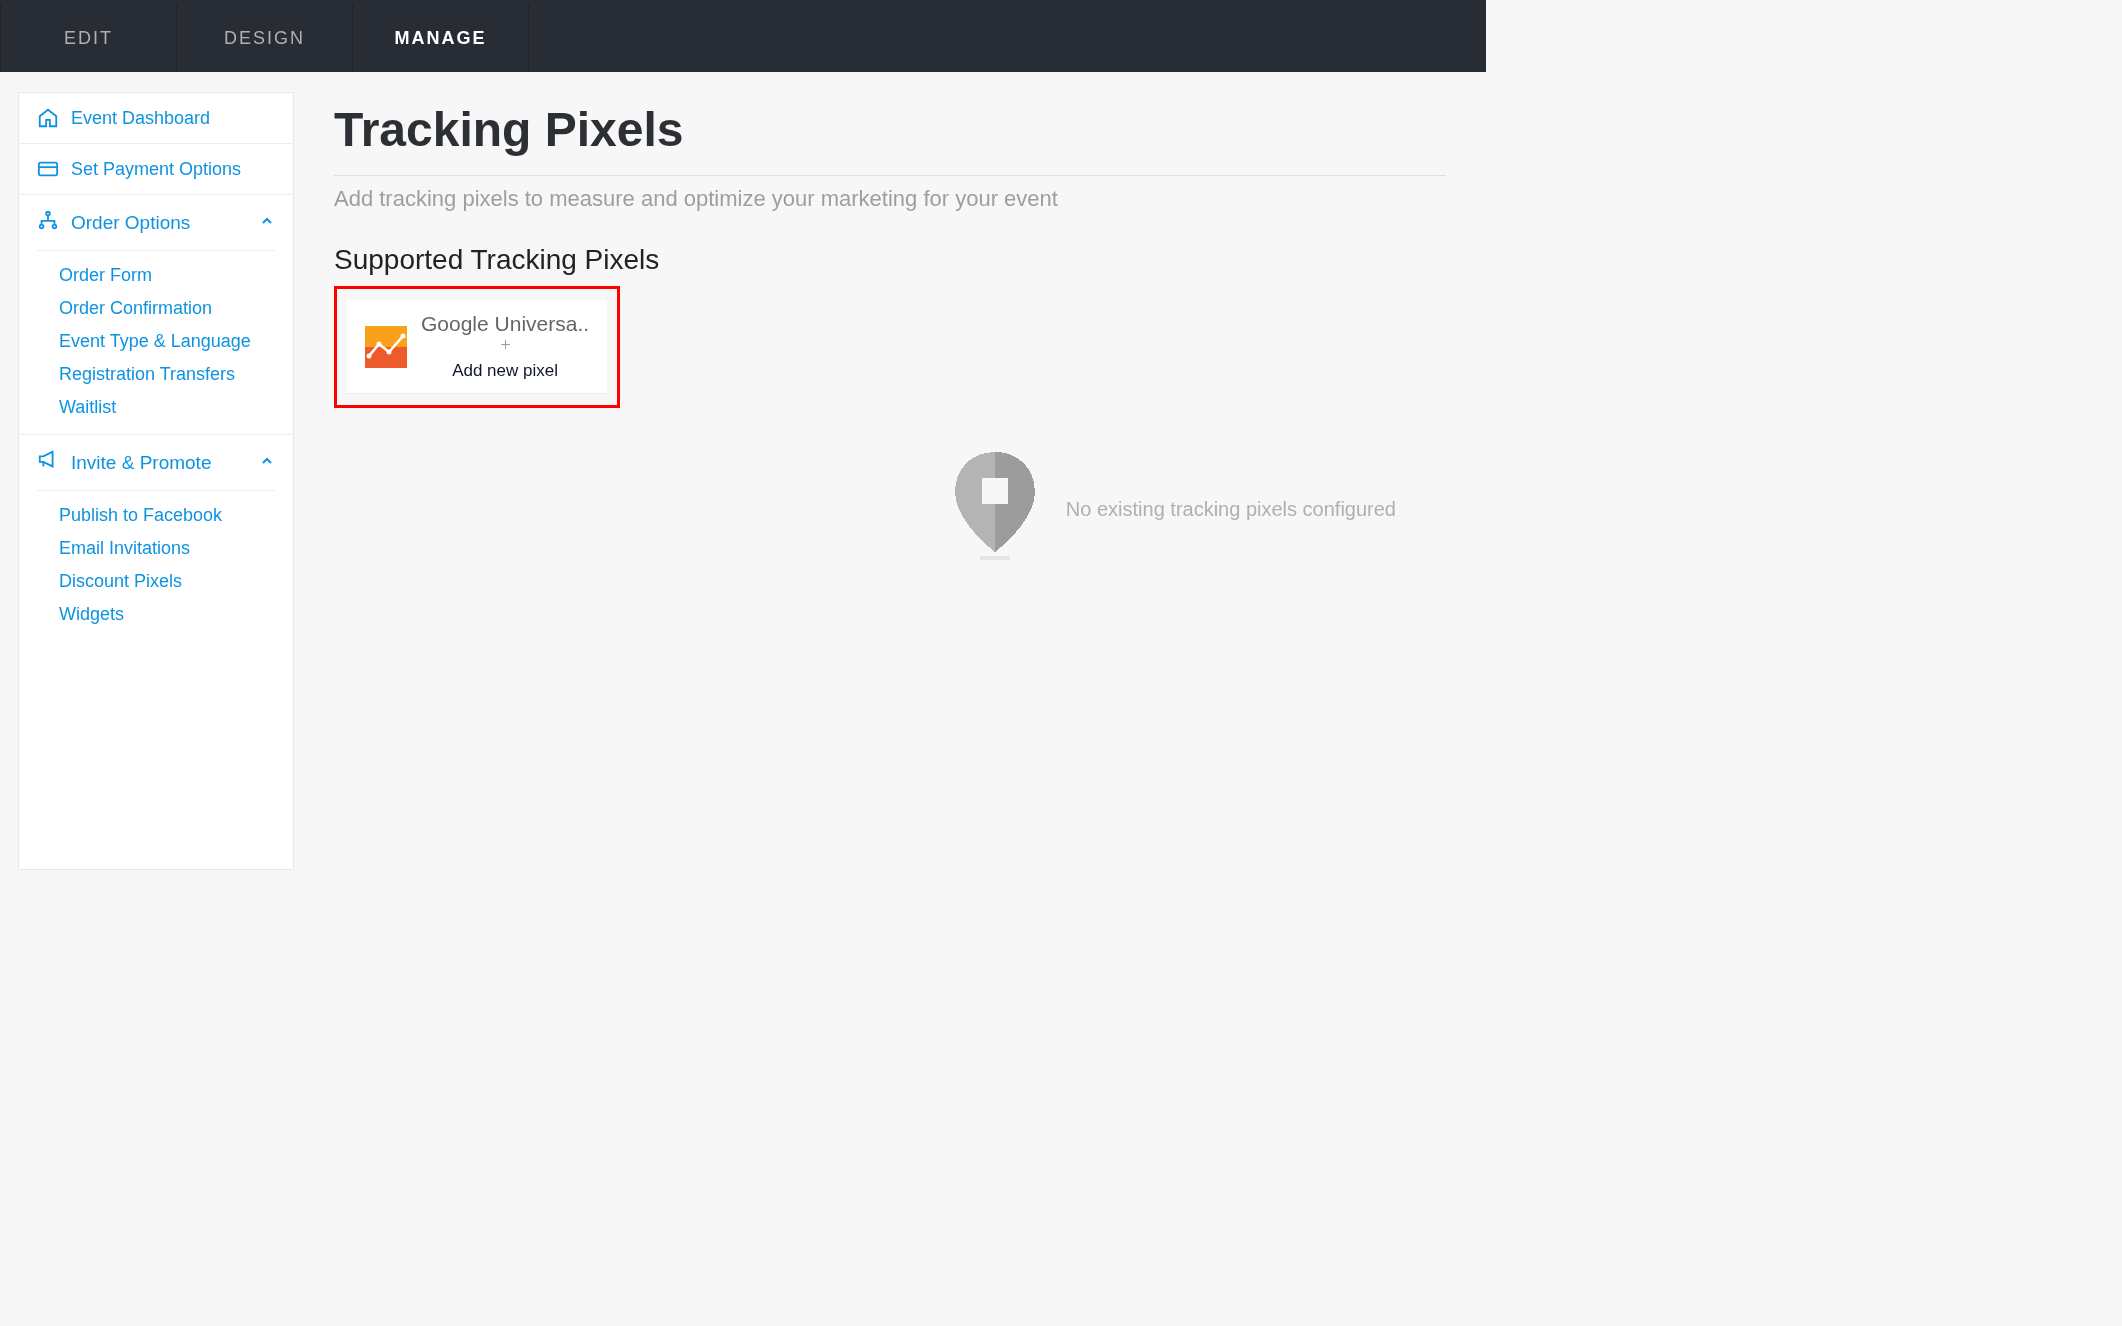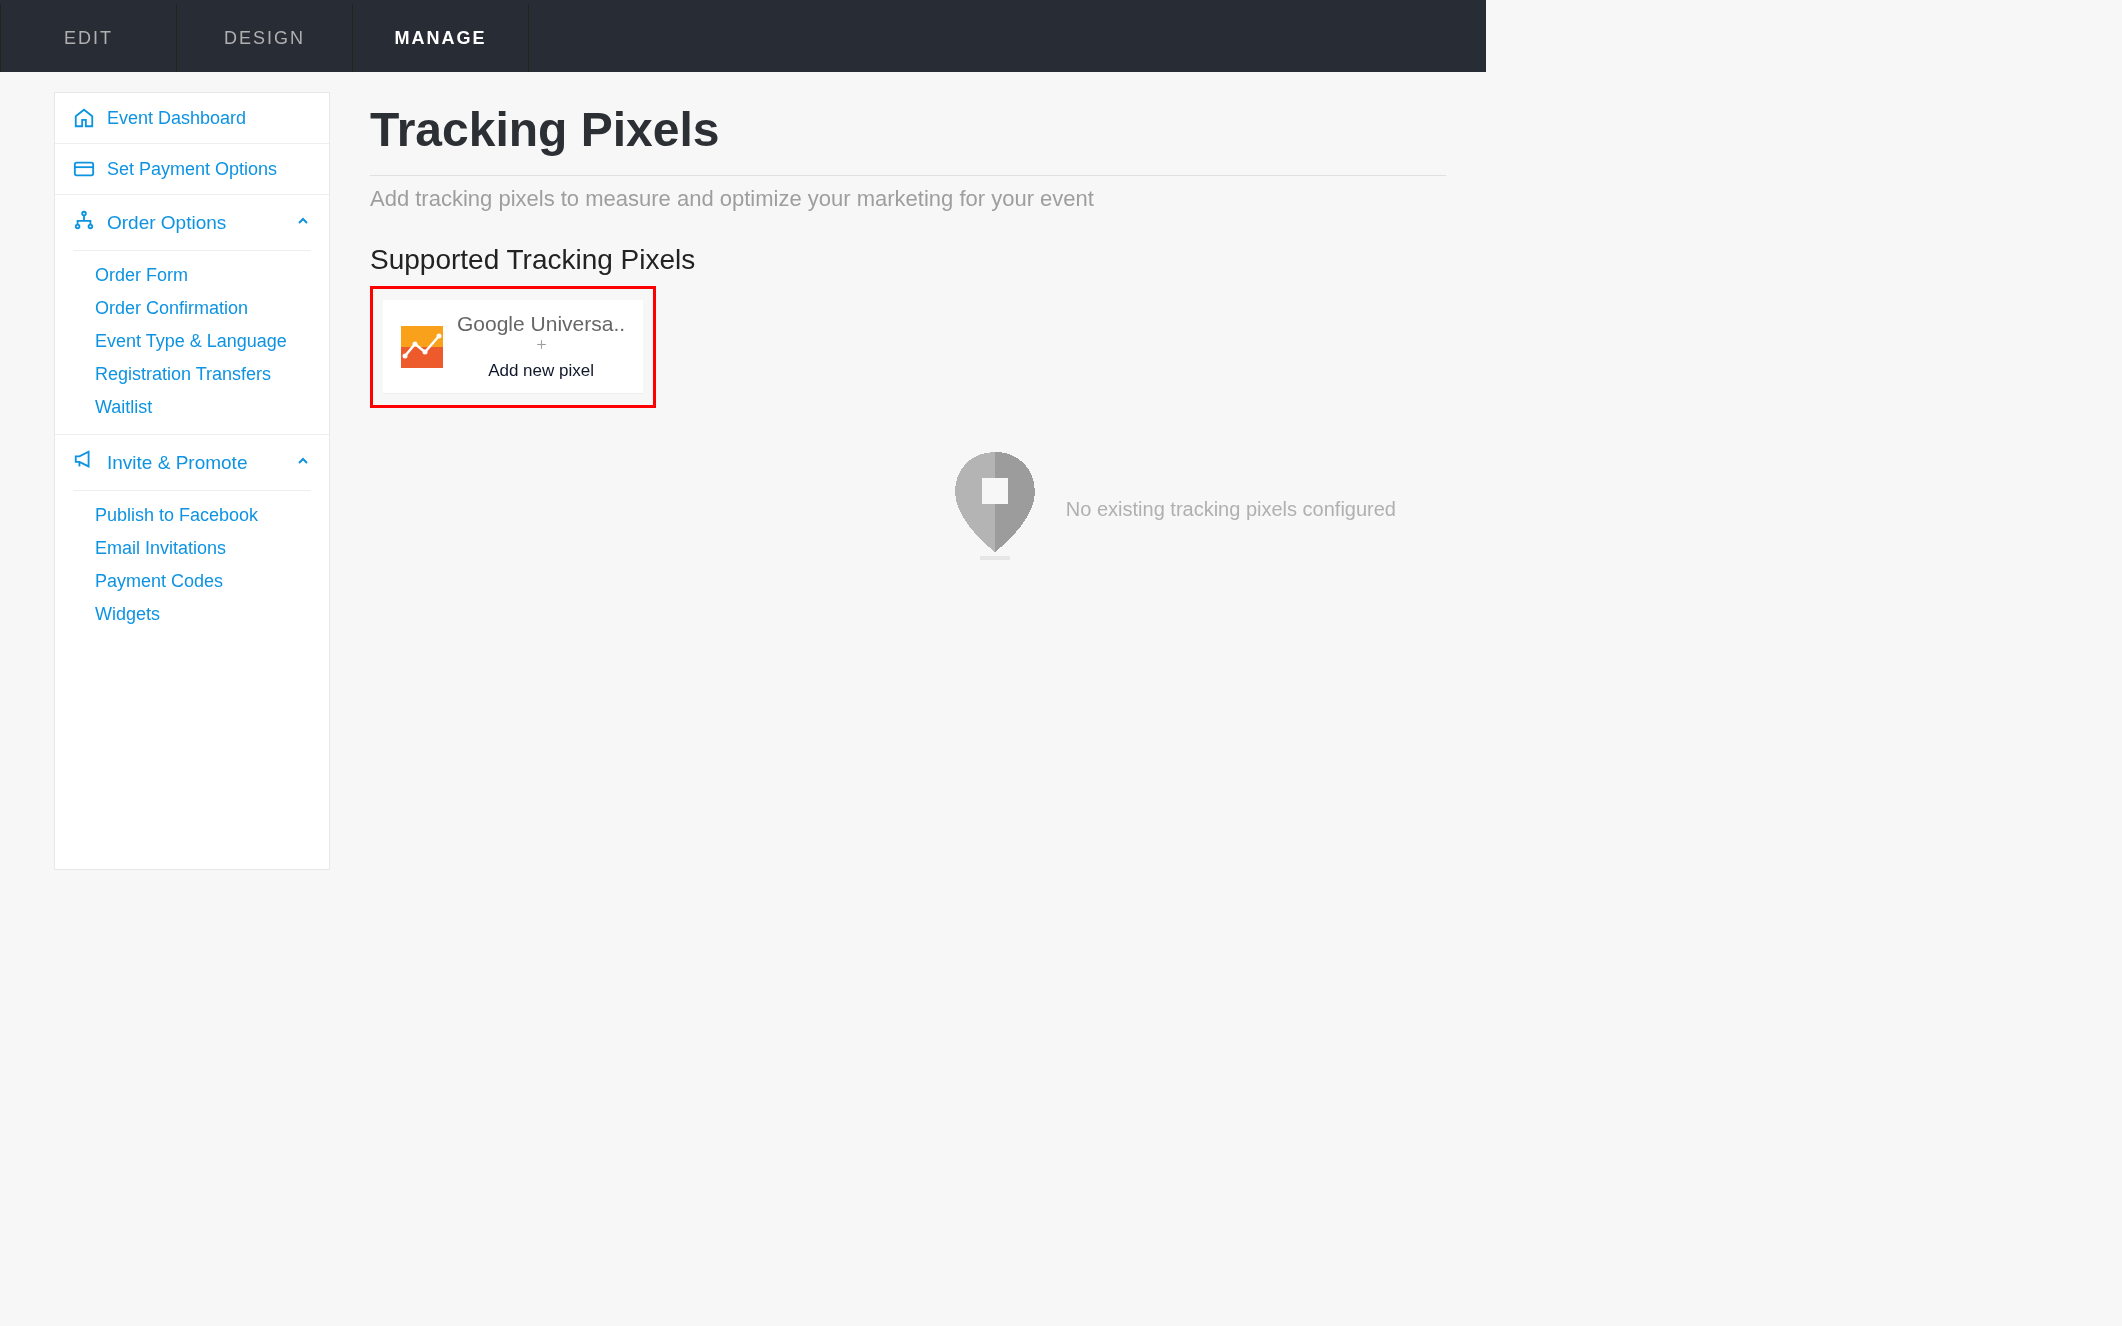--- a/index.html
+++ b/index.html
@@ -35,21 +35,20 @@
       color: #fff;
       font-weight: 600;
     }
     .nav-remainder {
       flex: 1;
       border-left: 1px solid #222;
     }
     .layout {
       display: flex;
       height: calc(100% - 72px);
-      padding-left: 36px;
     }
     .sidebar {
       width: 276px;
       background: #fff;
       margin: 20px 0 0 18px;
       border: 1px solid #e8e8e8;
     }
     .side-item {
       display: flex;
       align-items: center;
@@ -238,21 +237,21 @@
         <span>Invite &amp; Promote</span>
         <span class="chevron">
           <svg width="16" height="16" viewBox="0 0 24 24" fill="none" stroke="#0d93e2" stroke-width="3">
               <polyline points="6 15 12 9 18 15"></polyline>
             </svg>
         </span>
       </div>
       <div class="side-section-divider"></div>
       <div class="side-sub">Publish to Facebook</div>
       <div class="side-sub">Email Invitations</div>
-      <div class="side-sub">Payment Codes</div>
+      <div class="side-sub">Discount Pixels</div>
       <div class="side-sub">Widgets</div>
     </div>
   </div>
 
   <div class="main">
     <h1 class="page-title">Tracking Pixels</h1>
     <div class="page-subtitle">Add tracking pixels to measure and optimize your marketing for your event</div>
     <div class="section-heading">Supported Tracking Pixels</div>
 
     <div class="highlight-box">

